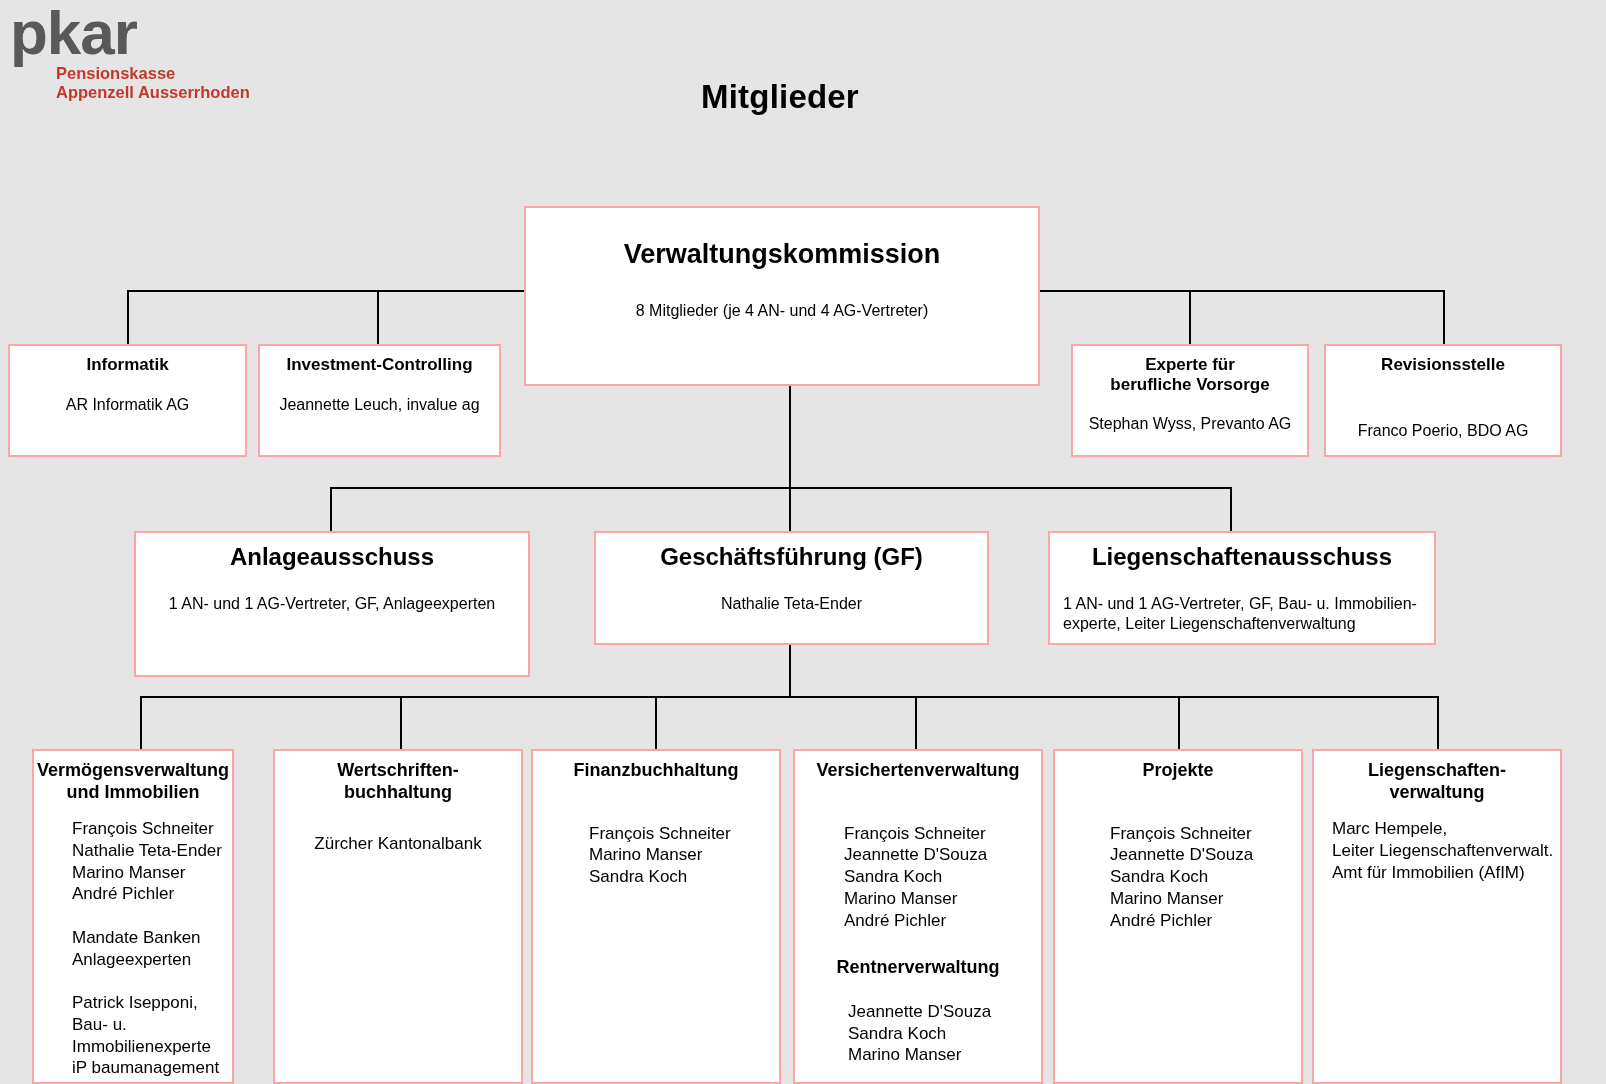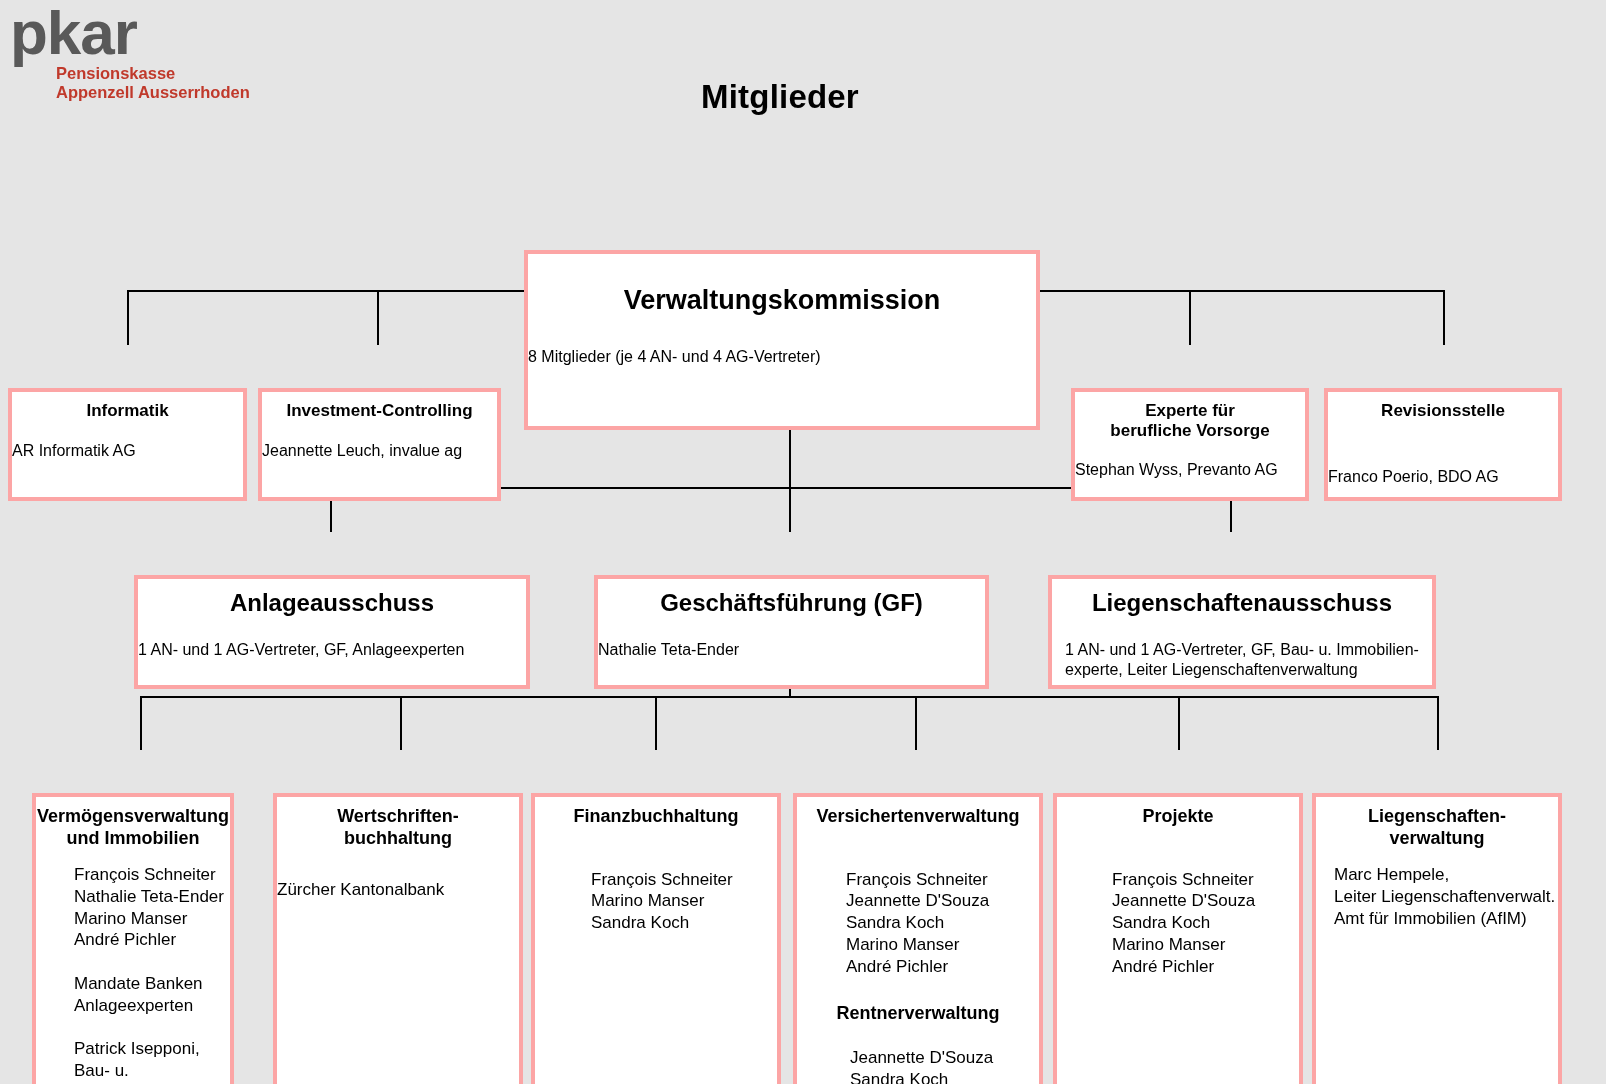--- a/index.html
+++ b/index.html
@@ -54,25 +54,24 @@
     text-align: center;
     font-size: 33px;
     font-weight: bold;
     letter-spacing: 0.2px;
   }
 
   
   .box {
     position: absolute;
     box-sizing: border-box;
-    border: 4px solid #fca5a5;
+    border: 2px solid #fca5a5;
     background: #ffffff;
     text-align: center;
     overflow: hidden;
-    margin-top: 44px;
   }
   .box-title {
     font-weight: bold;
     line-height: 1.2;
     text-align: center;
   }
   .box-body {
     line-height: 1.28;
   }
 
@@ -82,21 +81,21 @@
   .t-md  { font-size: 17px; }
   .t-sm  { font-size: 18px; }
   .b-16 { font-size: 16px; }
   .b-17 { font-size: 17px; }
 
   .left-body {
     text-align: left;
     white-space: pre-line;
   }
   .center-body {
-    text-align: left;
+    text-align: center;
     white-space: pre-line;
   }
 
   
   .hline {
     position: absolute;
     background: #000000;
     height: 2px;
   }
   .vline {
@@ -160,21 +159,21 @@
   <div class="box" style="left:258px; top:344px; width:243px; height:113px;">
     <div class="box-title t-md" style="margin-top:9px; white-space: pre-line;">Investment-Controlling</div>
     <div class="box-body center-body b-16" style="margin-top:20px;">Jeannette Leuch, invalue ag</div>
   </div>
 
   <div class="box" style="left:1324px; top:344px; width:238px; height:113px;">
     <div class="box-title t-md" style="margin-top:9px; white-space: pre-line;">Revisionsstelle</div>
     <div class="box-body center-body b-16" style="margin-top:46px;">Franco Poerio, BDO AG</div>
   </div>
 
-  <div class="box" style="left:134px; top:531px; width:396px; height:114px;">
+  <div class="box" style="left:134px; top:531px; width:396px; height:146px;">
     <div class="box-title t-lg" style="margin-top:10px; white-space: pre-line;">Anlageausschuss</div>
     <div class="box-body center-body b-16" style="margin-top:22px;">1 AN- und 1 AG-Vertreter, GF, Anlageexperten</div>
   </div>
 
   <div class="box" style="left:594px; top:531px; width:395px; height:114px;">
     <div class="box-title t-lg" style="margin-top:10px; white-space: pre-line;">Geschäftsführung (GF)</div>
     <div class="box-body center-body b-16" style="margin-top:22px;">Nathalie Teta-Ender</div>
   </div>
 
   <div class="box" style="left:1048px; top:531px; width:388px; height:114px; text-align:left;">

